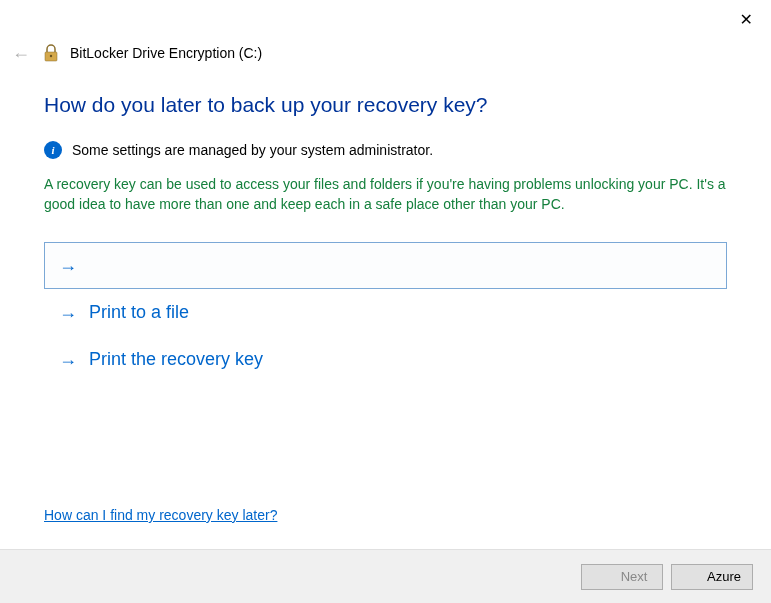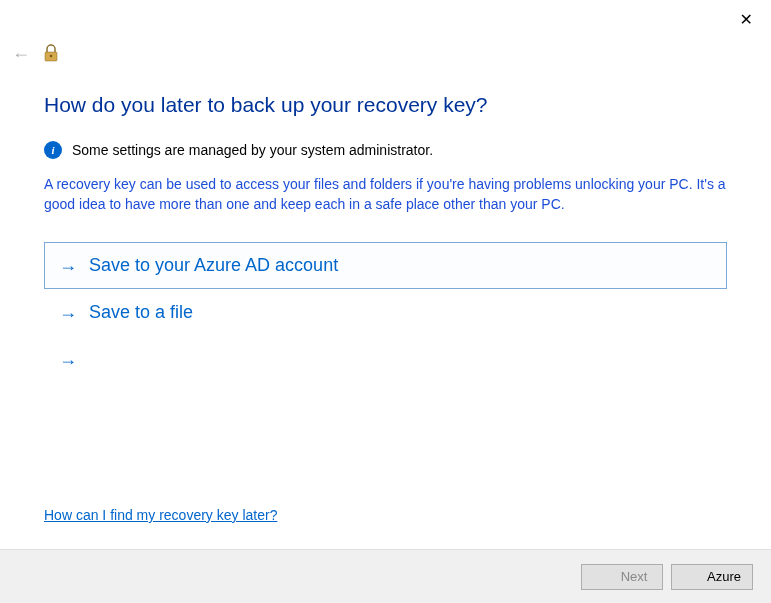--- a/index.html
+++ b/index.html
@@ -70,21 +70,21 @@
       font-weight: bold;
       font-family: Georgia, serif;
       font-style: italic;
     }
     .info-text {
       font-size: 14px;
       color: #000;
     }
     .description {
       font-size: 14px;
-      color: #1d4ed8;
+      color: #15803d;
       line-height: 1.4;
       margin-bottom: 28px;
     }
     .options {
       display: flex;
       flex-direction: column;
     }
     .option {
       display: flex;
       align-items: center;
@@ -152,43 +152,44 @@
 
 <div class="header">
   <span class="back-arrow">←</span>
   <span class="lock-icon">
     <svg viewBox="0 0 18 18" width="18" height="18">
       <rect x="3" y="8" width="12" height="9" rx="1" fill="#d4a84b" stroke="#8b6f2e" stroke-width="0.5"></rect>
       <path d="M5 8 V5 a4 4 0 0 1 8 0 V8" fill="none" stroke="#8b6f2e" stroke-width="1.5"></path>
       <circle cx="9" cy="12" r="1.2" fill="#6b5420"></circle>
     </svg>
   </span>
+  <span class="header-title">BitLocker Drive Encryption (C:)</span>
 </div>
 
 <div class="content">
   <h1 class="main-heading">How do you later to back up your recovery key?</h1>
 
   <div class="info-row">
     <span class="info-icon">i</span>
     <span class="info-text">Some settings are managed by your system administrator.</span>
   </div>
 
   <p class="description">A recovery key can be used to access your files and folders if you're having problems unlocking your PC. It's a good idea to have more than one and keep each in a safe place other than your PC.</p>
 
   <div class="options">
     <div class="option selected">
       <span class="option-arrow">→</span>
-      <span class="option-label">Save to your Azure AD account</span>
     </div>
     <div class="option">
       <span class="option-arrow">→</span>
-      <span class="option-label">Save to a file</span>
+      <span class="option-label">Print to a file</span>
     </div>
     <div class="option">
       <span class="option-arrow">→</span>
+      <span class="option-label">Print the recovery key</span>
     </div>
   </div>
 </div>
 
 <a class="help-link">How can I find my recovery key later?</a>
 
 <div class="footer">
   <button class="btn" disabled="">Next</button>
   <button class="btn">Azure</button>
 </div>

